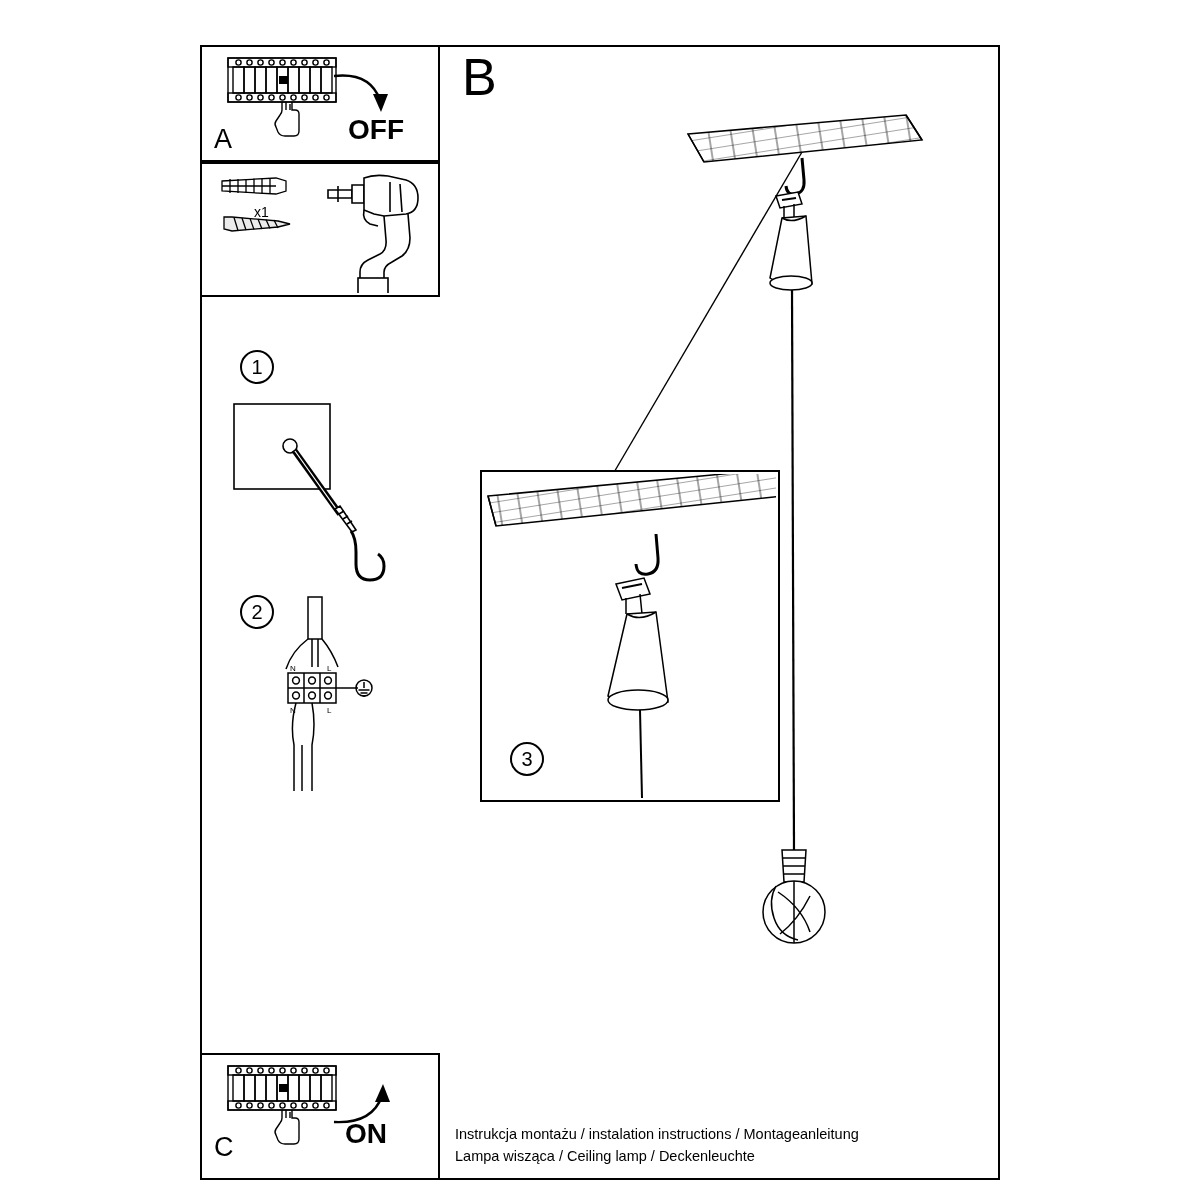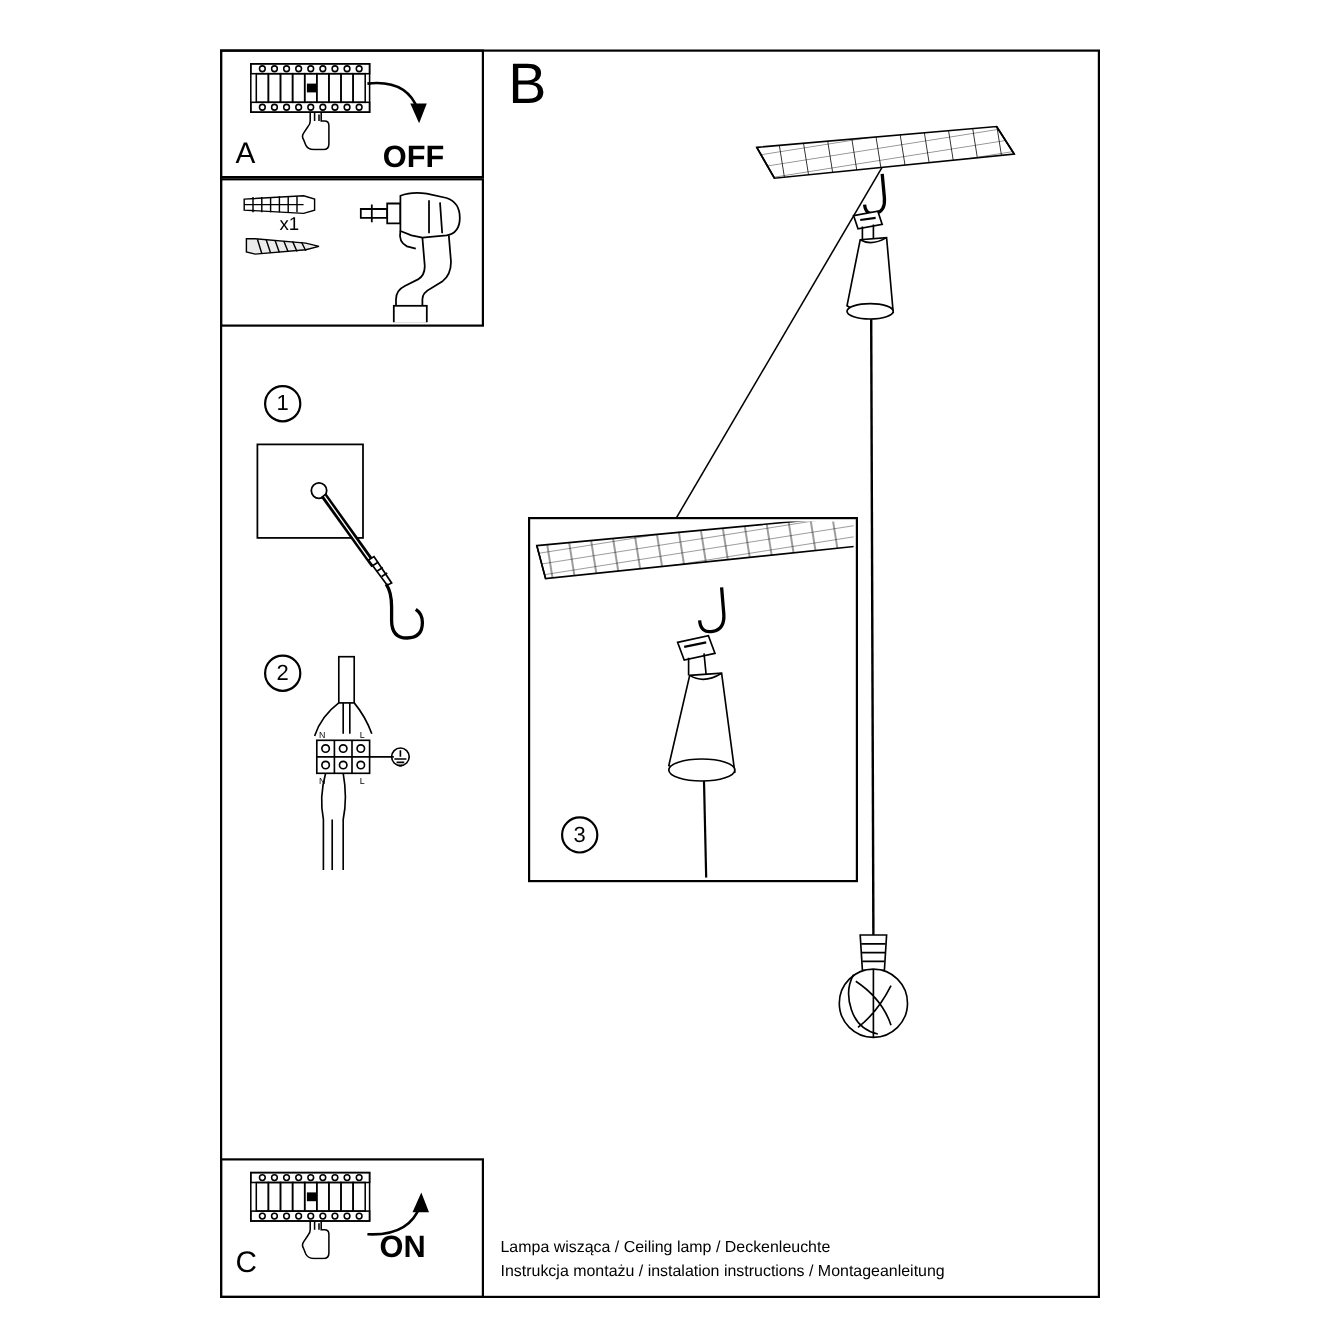--- a/index.html
+++ b/index.html
@@ -69,27 +69,27 @@
   #letter-b {
     left: 462px;
     top: 47px;
     font-size: 52px;
   }
   .state-label {
     position: absolute;
     font-size: 28px;
     font-weight: bold;
   }
-  #label-off { left: 348px; top: 127px; }
+  #label-off { left: 348px; top: 114px; }
   #label-on  { left: 345px; top: 1118px; text-align: right; }
   .x1 {
     position: absolute;
     left: 254px;
-    top: 194px;
-    font-size: 17px;
+    top: 204px;
+    font-size: 14px;
   }
   .circle-num {
     position: absolute;
     width: 34px;
     height: 34px;
     border: 2px solid #000;
     border-radius: 50%;
     box-sizing: border-box;
     text-align: center;
     line-height: 30px;
@@ -380,17 +380,17 @@
   </div>
 
   <div class="art" style="left:330px;top:1078px;">
     <svg width="66" height="50" viewBox="0 0 66 50">
       <path d="M4 44 Q42 46 52 18" fill="none" stroke="#000" stroke-width="2.4"></path>
       <path d="M45 24 L53 6 L60 24 Z" fill="#000"></path>
     </svg>
   </div>
 
   <div class="footer">
+    <div>Instrukcja montażu / instalation instructions / Montageanleitung</div>
     <div>Lampa wisząca / Ceiling lamp  / Deckenleuchte</div>
-    <div>Instrukcja montażu / instalation instructions / Montageanleitung</div>
   </div>
 
 </div>
 
 </body></html>

